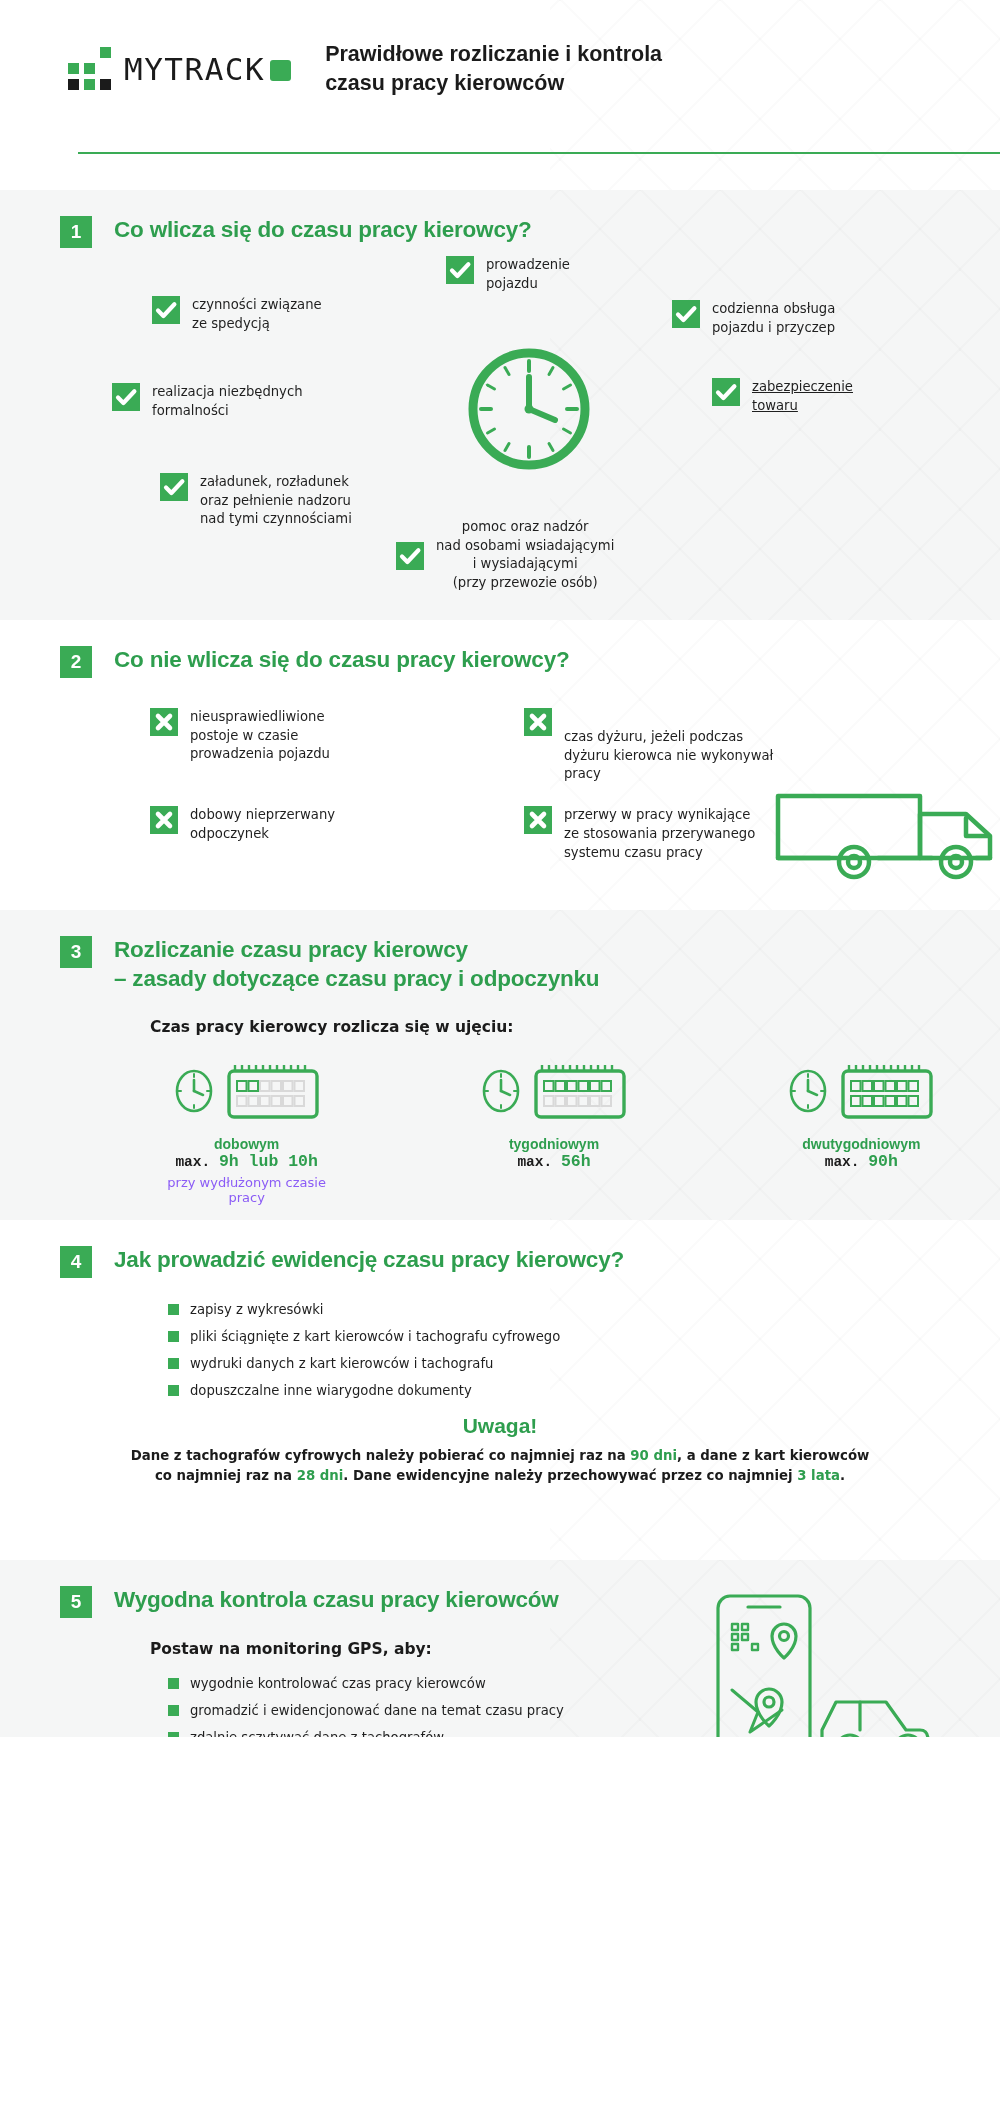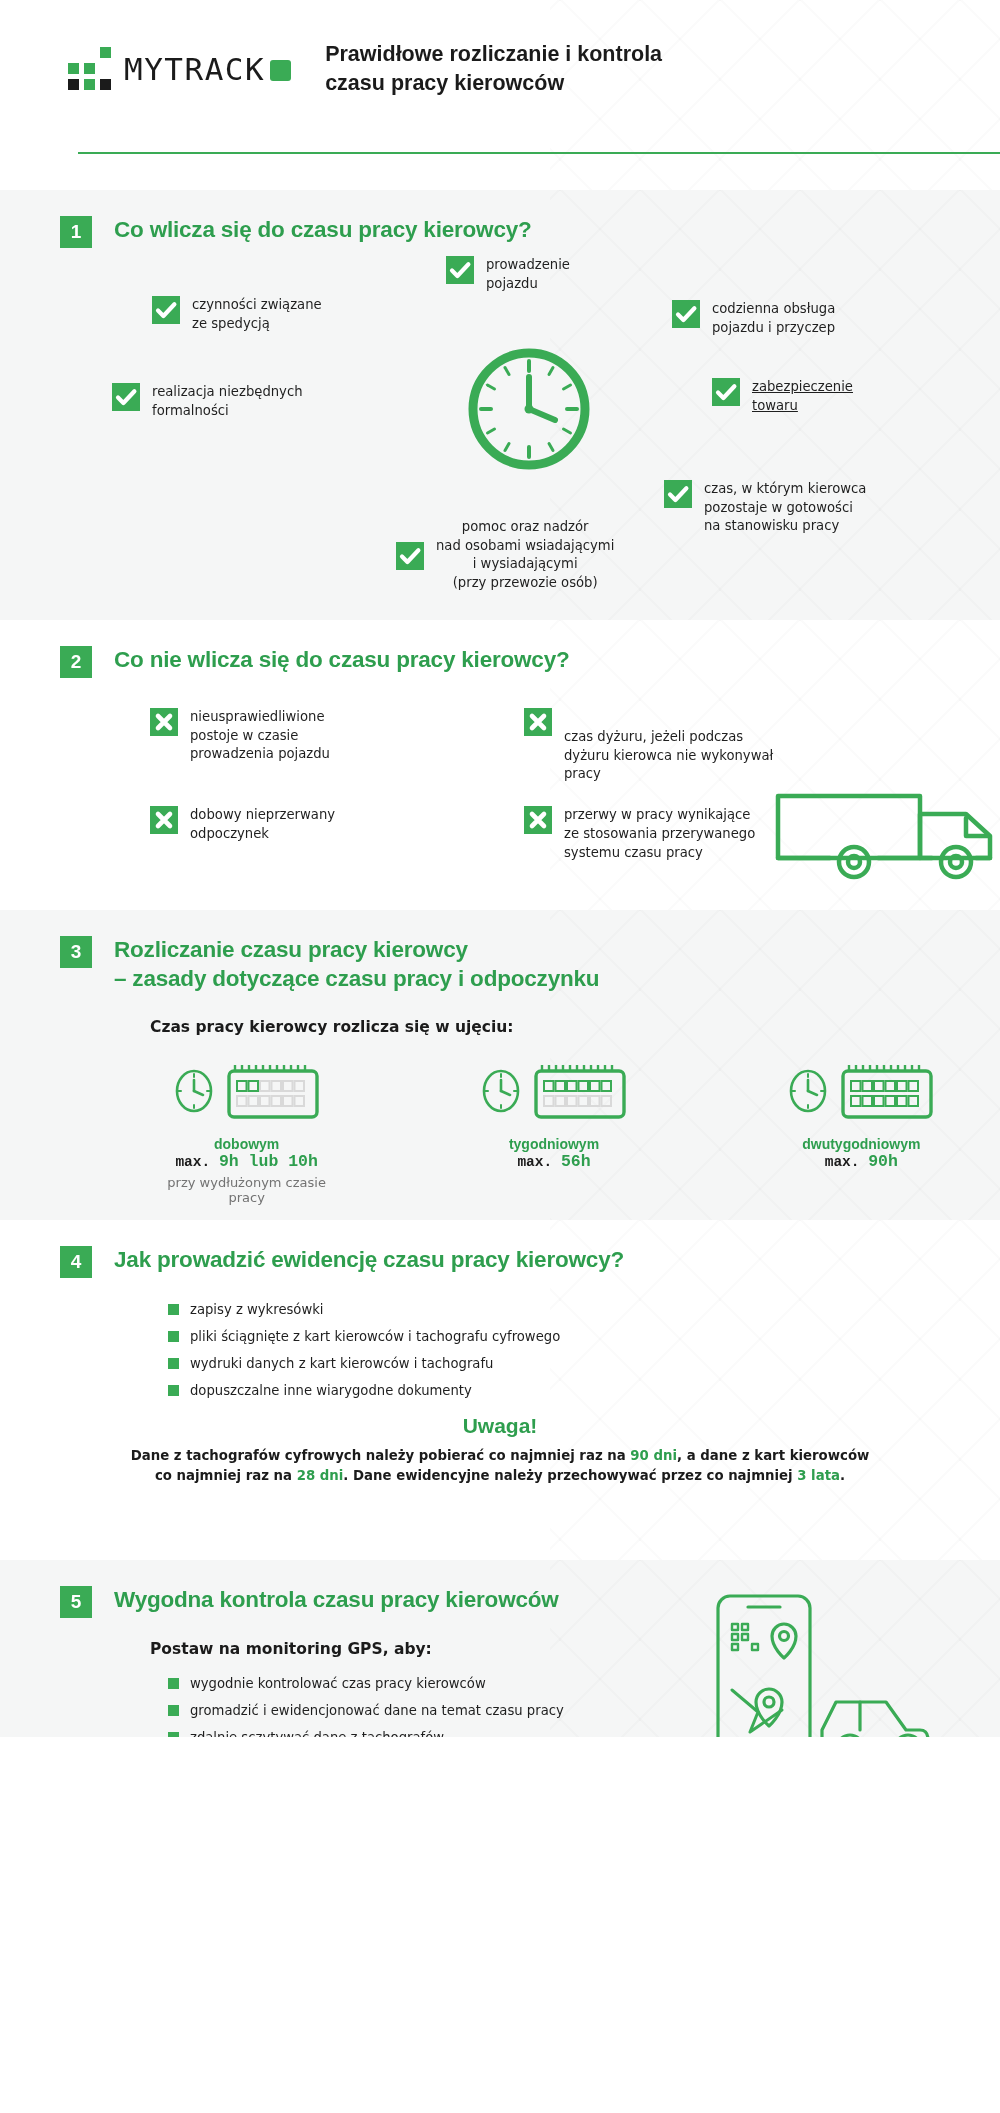--- a/index.html
+++ b/index.html
@@ -192,21 +192,21 @@
   }
   .s3-max {
     font-size: 14.5px;
     font-weight: bold;
     color: #1b1b1b;
     font-family: Liberation Mono, monospace;
   }
   .s3-max .val { color: #2e9e4e; font-size: 16.5px; }
   .s3-note {
     font-size: 13px;
-    color: #737373;
+    color: #8b5cf6;
     margin-top: 4px;
     font-family: "DejaVu Sans", sans-serif;
   }
 
   
   .bullets { padding: 24px 0 0 128px; }
   .bullet { display: flex; align-items: center; gap: 11px; margin-bottom: 12px; }
   .bsq { width: 11px; height: 11px; background: #3aab55; flex: 0 0 auto; }
   .bullet span.t {
     font-size: 13.2px;
@@ -360,31 +360,31 @@
         <div class="item abs" style="left:672px; top:130px; width:230px;">
           <div class="badge">
             <svg viewBox="0 0 28 28">
                 <path d="M6 14.6 L11.4 20 L22.4 8.2" fill="none" stroke="#ffffff" stroke-width="4.2" stroke-linecap="round" stroke-linejoin="round"></path>
               </svg>
           </div>
           <div class="item-txt" style="white-space:pre-line;text-decoration:underline;">zabezpieczenie
 towaru</div>
         </div>
 
-
-        <div class="item abs" style="left:624px; top:232px; width:260px;">
+        <div class="item abs" style="left:120px; top:225px; width:250px;">
           <div class="badge">
             <svg viewBox="0 0 28 28">
                 <path d="M6 14.6 L11.4 20 L22.4 8.2" fill="none" stroke="#ffffff" stroke-width="4.2" stroke-linecap="round" stroke-linejoin="round"></path>
               </svg>
           </div>
-          <div class="item-txt" style="white-space:pre-line;">czas, w którym kierowca
-pozostaje w gotowości
-na stanowisku pracy</div>
-        </div>
+          <div class="item-txt" style="white-space:pre-line;">załadunek, rozładunek
+oraz pełnienie nadzoru
+nad tymi czynnościami</div>
+        </div>
+
 
         <div class="item abs" style="left:356px; top:270px; width:280px;">
           <div class="badge" style="margin-top:24px;">
             <svg viewBox="0 0 28 28">
                 <path d="M6 14.6 L11.4 20 L22.4 8.2" fill="none" stroke="#ffffff" stroke-width="4.2" stroke-linecap="round" stroke-linejoin="round"></path>
               </svg>
           </div>
           <div class="item-txt" style="white-space:pre-line; text-align:center;">pomoc oraz nadzór
 nad osobami wsiadającymi
 i wysiadającymi

